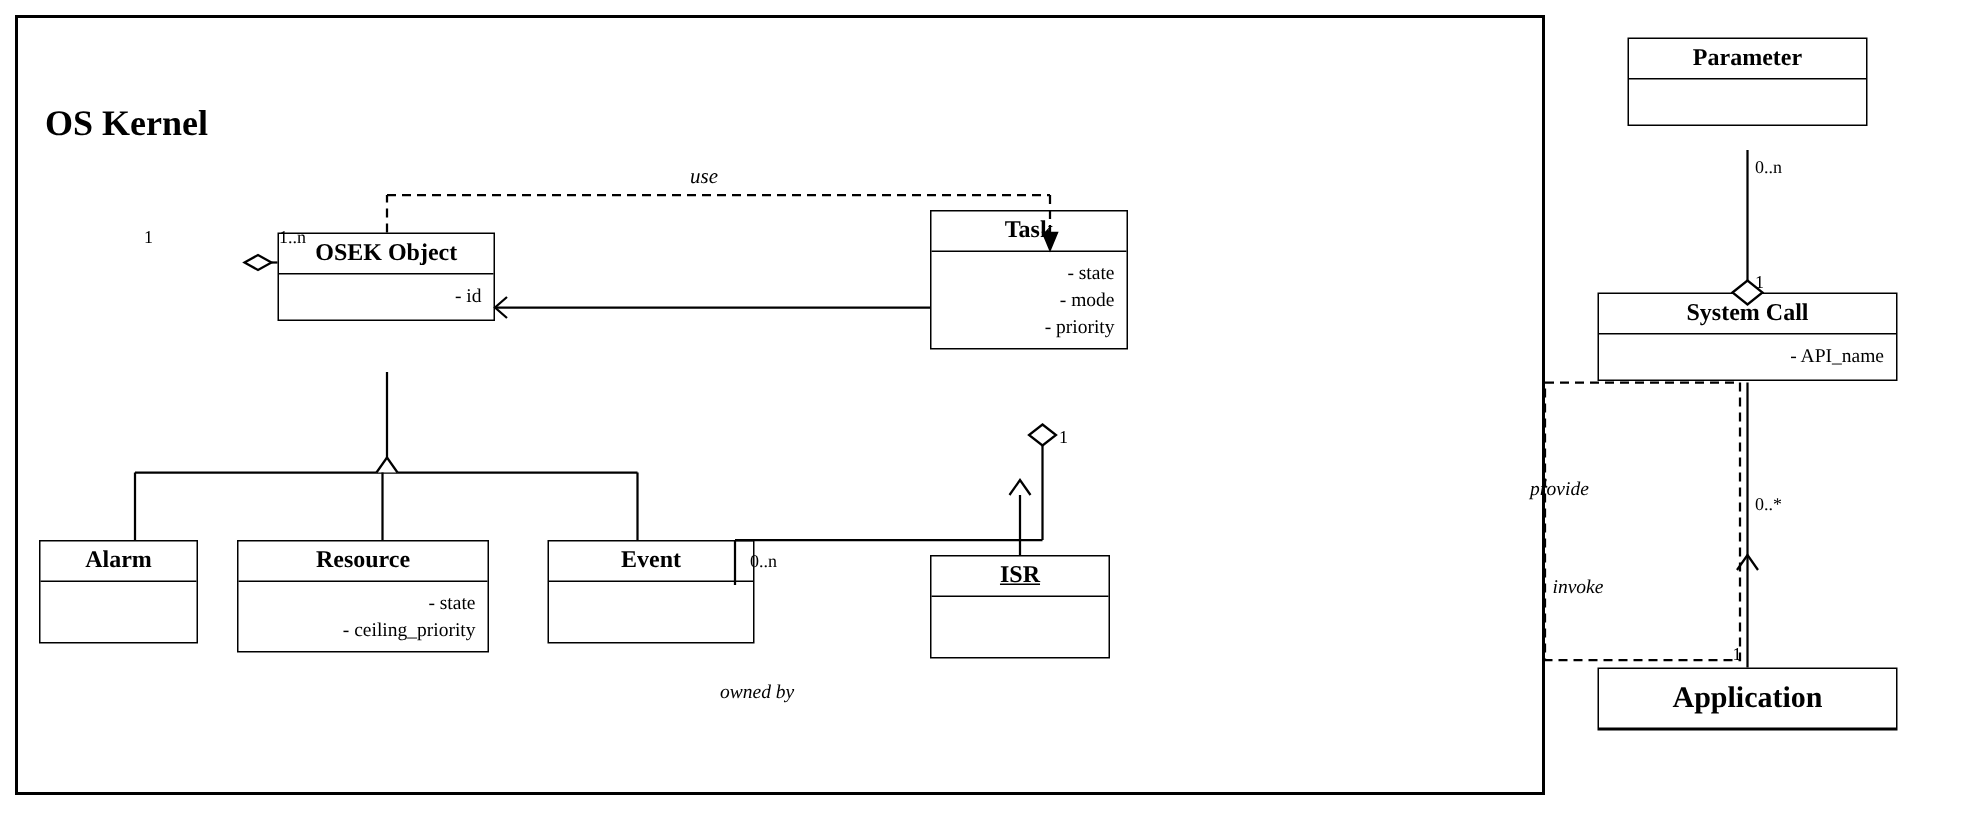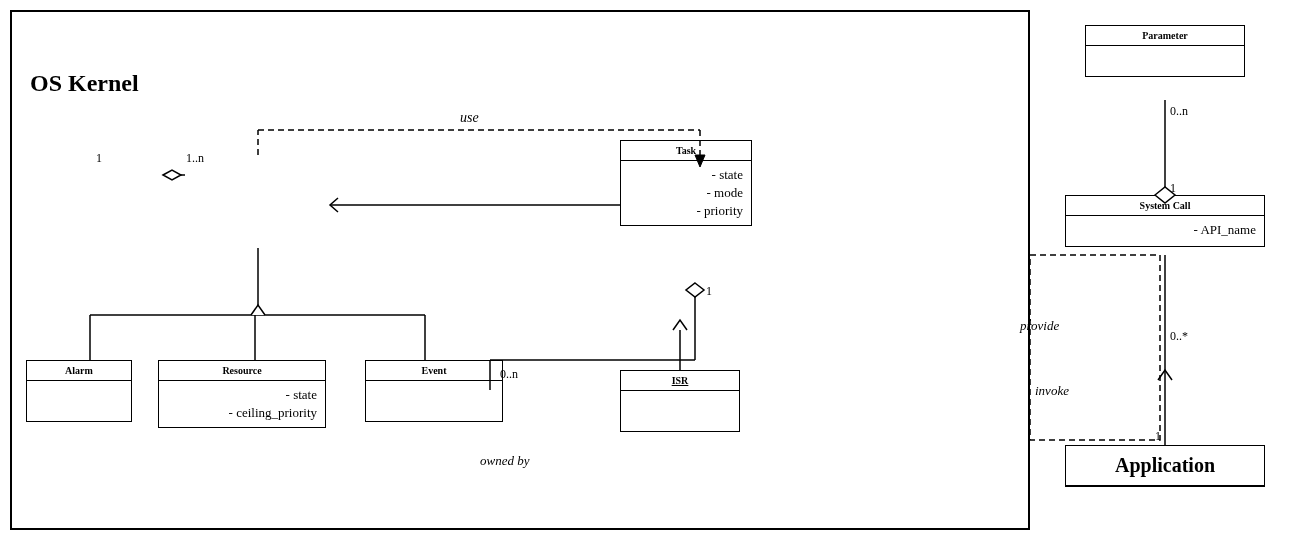--- a/index.html
+++ b/index.html
@@ -43,21 +43,21 @@
       position: absolute;
       border: 1.5px solid #000;
       background: #fff;
     }
 
     .uml-class-header {
       border-bottom: 1.5px solid #000;
       padding: 4px 8px;
       text-align: center;
       font-weight: bold;
-      font-size: 10px;
+      font-size: 16px;
     }
 
     .uml-class-body {
       padding: 4px 8px;
       font-size: 13px;
       min-height: 30px;
     }
 
     .uml-class-body .attr {
       margin: 2px 0;
@@ -77,20 +77,26 @@
 </head>
 <body>
 
 <div class="diagram-container">
 
   <div class="os-kernel-box">
     <span class="os-kernel-title">OS Kernel</span>
   </div>
 
 
+  <div class="uml-class" style="left:185px; top:155px; width:145px;">
+    <div class="uml-class-header">OSEK Object</div>
+    <div class="uml-class-body">
+      <div class="attr">- id</div>
+    </div>
+  </div>
 
   <div class="uml-class" style="left:620px; top:140px; width:132px;">
     <div class="uml-class-header">Task</div>
     <div class="uml-class-body">
       <div class="attr">- state</div>
       <div class="attr">- mode</div>
       <div class="attr">- priority</div>
     </div>
   </div>
 

